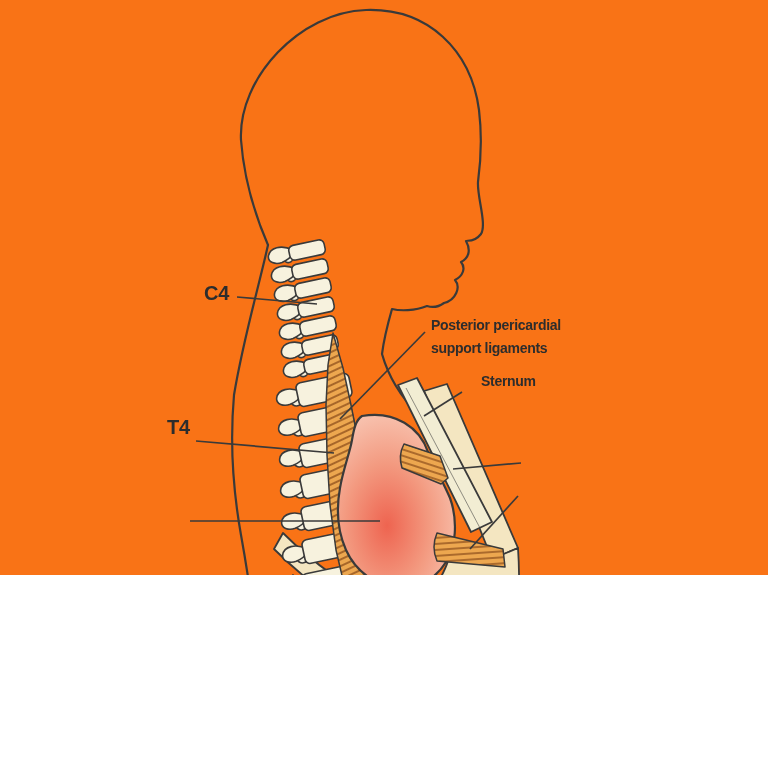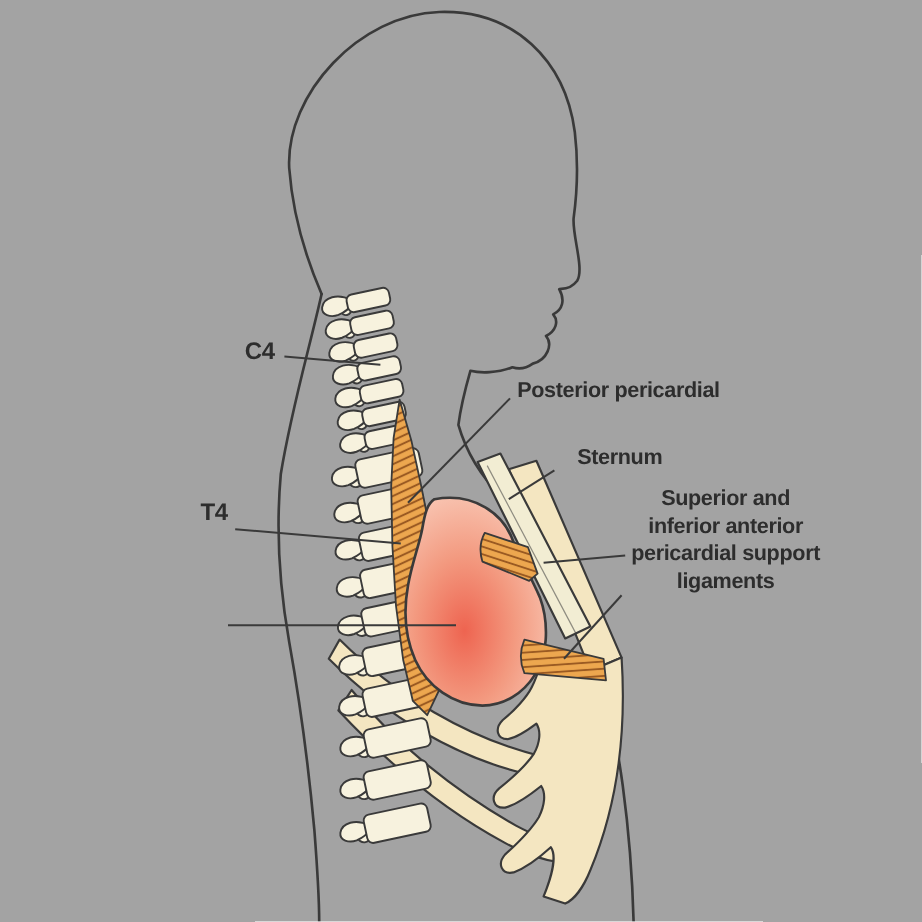--- a/index.html
+++ b/index.html
@@ -1,28 +1,28 @@
 <!DOCTYPE html>
 <html style="--outline: #3a3a3a; --bone: #f7f2de; --rib: #f4e6c1; --sternum: #f2edd3; --ligament: #eda74f; --ligament_stripe: #9a5a22; --pericardium_center: #ee6450; --pericardium_mid: #f39a80; --pericardium_edge: #f9cab8; --label_text: #2d2d2d;"><head>
 <meta charset="utf-8">
 <style>
   html,body{margin:0;padding:0;background:#fff;}
-  .stage{position:relative;width:768px;height:768px;background:#a3a3a3;overflow:hidden;
-         font-family:"Liberation Sans",sans-serif;text-align:center;}
+  .stage{position:relative;width:768px;height:575px;background:#f97316;overflow:hidden;
+         font-family:"Liberation Sans",sans-serif;}
   svg{position:absolute;left:0;top:0;}
   .outline{fill:none;stroke:var(--outline,#3a3a3a);stroke-width:2.2;stroke-linecap:round;stroke-linejoin:round;}
   .bone{fill:var(--bone,#f7f2de);stroke:var(--outline,#3a3a3a);stroke-width:1.6;stroke-linejoin:round;}
   .rib{fill:var(--rib,#f4e6c1);stroke:var(--outline,#3a3a3a);stroke-width:1.8;stroke-linejoin:round;}
   .sternumfill{fill:var(--sternum,#f2edd3);stroke:var(--outline,#3a3a3a);stroke-width:1.8;stroke-linejoin:round;}
   .lig{stroke:var(--outline,#3a3a3a);stroke-width:1.5;stroke-linejoin:round;}
   .lead{stroke:var(--outline,#3a3a3a);stroke-width:1.7;fill:none;}
   .innerline{stroke:var(--outline,#3a3a3a);stroke-width:1;fill:none;opacity:.55;}
   .label{position:absolute;color:var(--label_text,#2d2d2d);font-weight:700;letter-spacing:-0.3px;
          white-space:nowrap;line-height:23px;}
-  .fs20{font-size:20px;} .fs18{font-size:18px;}
+  .fs20{font-size:20px;} .fs18{font-size:14px;}
 </style>
 </head>
 <body>
 
 <div class="stage">
 
   <svg width="768" height="768" viewBox="0 0 768 768">
     <defs>
       <radialGradient id="periGrad" cx="42%" cy="64%" r="72%">
         <stop offset="0" style="stop-color:var(--pericardium_center,#ee6450)"></stop>
@@ -205,21 +205,16 @@
     <line class="lead" x1="425" y1="332" x2="340" y2="419"></line>
     <line class="lead" x1="462" y1="392" x2="424" y2="416"></line>
     <line class="lead" x1="521" y1="463" x2="453" y2="469"></line>
     <line class="lead" x1="518" y1="496" x2="470" y2="549"></line>
   </svg>
 
   <div class="label fs20" style="left:204px;top:282px;">C4</div>
   <div class="label fs20" style="left:167px;top:416px;">T4</div>
   <div class="label fs18" style="left:431px;top:314px;">
     <div>Posterior pericardial</div>
+    <div>support ligaments</div>
   </div>
   <div class="label fs18" style="left:466px;top:370px;margin-left:15px;">Sternum</div>
-  <div class="label fs18" style="left:526px;top:404px;">
-    <div>Superior and</div>
-    <div>inferior anterior</div>
-    <div>pericardial support</div>
-    <div>ligaments</div>
-  </div>
 </div>
 
 </body></html>

